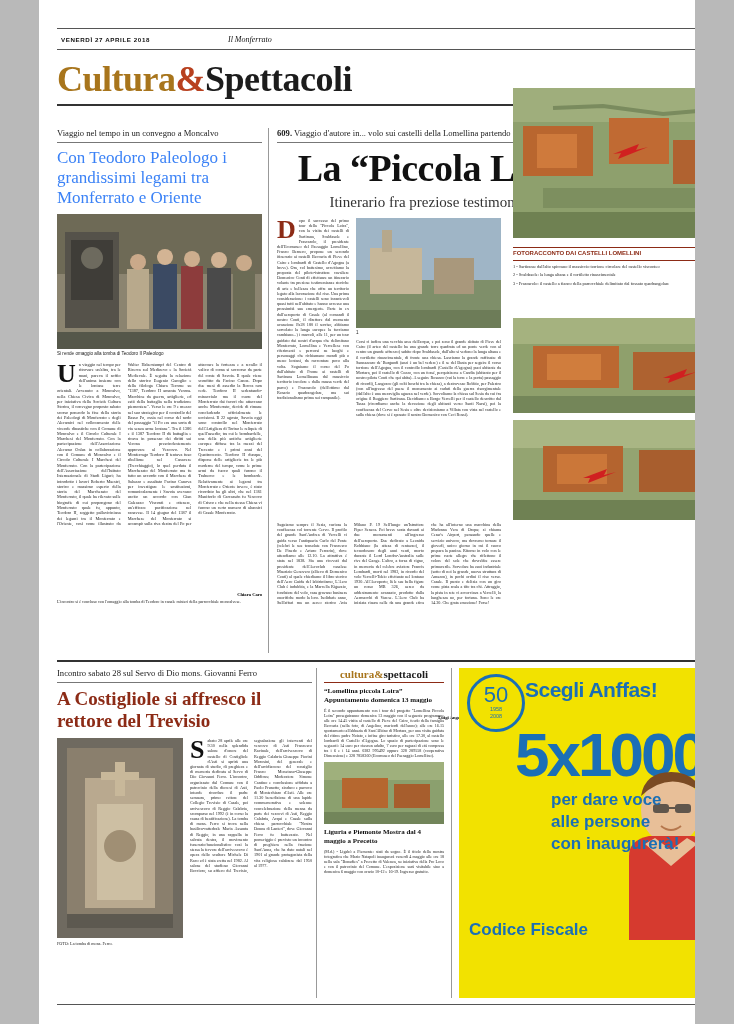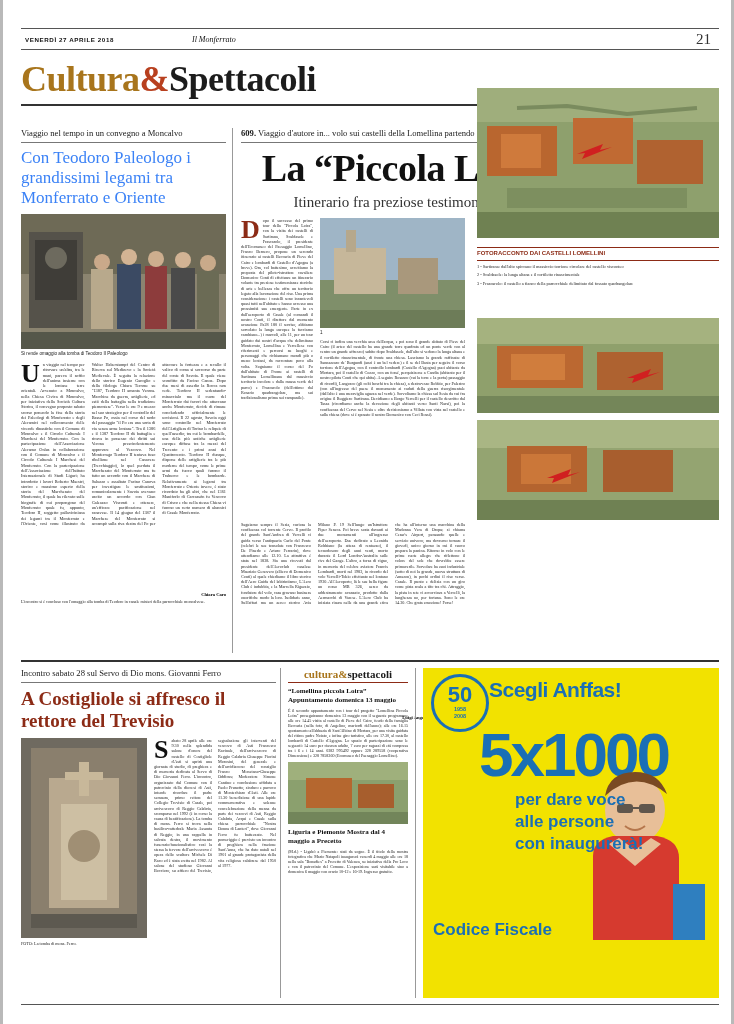--- a/index.html
+++ b/index.html
@@ -1,17 +1,17 @@
 <!DOCTYPE html>
 <html><head>
 <meta charset="utf-8">
 <style>
   html,body{margin:0;padding:0;background:#b9b9b9;}
   body{font-family:"Liberation Serif", serif;}
-  .page{width:728px;height:1024px;background:#ffffff;position:relative;overflow:hidden;margin:0 auto;}
+  .page{width:656px;height:1024px;background:#ffffff;position:relative;overflow:hidden;margin:0 auto;}
 
   
   .masthead{position:absolute;left:18px;top:28px;width:698px;height:20px;border-top:1px solid #555;border-bottom:1px solid #555;display:flex;align-items:center;}
   .mast-date{font-family:"Liberation Sans",sans-serif;font-size:6.2px;font-weight:bold;letter-spacing:.6px;padding-left:4px;color:#111;}
   .mast-paper{font-family:"Liberation Serif",serif;font-size:8px;font-style:italic;margin-left:78px;color:#111;}
   .mast-page{margin-left:auto;padding-right:8px;font-size:15px;color:#333;font-family:"Liberation Serif",serif;}
 
   
   .sec-wrap{position:absolute;left:18px;top:58px;width:698px;}
   .sec-title{font-family:"Liberation Serif",serif;font-size:36px;font-weight:bold;letter-spacing:-.5px;}
@@ -61,21 +61,21 @@
   .photo-church{width:190px;height:180px;margin:6px auto 0 auto;}
 
   .cs-badge{font-family:"Liberation Serif",serif;font-size:11px;font-weight:bold;text-align:center;border-bottom:1px solid #8c2b16;padding-bottom:2px;}
   .cs-badge .r{color:#a8751c;}
   .cs-badge .k{color:#1c1c1c;}
   .mini-title{font-family:"Liberation Serif",serif;font-size:7px;font-weight:bold;color:#111;line-height:9px;margin:4px 0 3px 0;}
   .photo-mini{width:120px;height:62px;margin:4px 0;}
 
   
   .ad{position:absolute;left:420px;top:668px;width:296px;height:330px;background:#f2e200;overflow:hidden;}
-  .ad-circle{position:absolute;left:8px;top:6px;width:52px;height:52px;border-radius:50%;border:3px solid #1b6fb5;color:#1b6fb5;font-family:"Liberation Sans",sans-serif;font-weight:bold;text-align:center;}
+  .ad-circle{position:absolute;left:8px;top:6px;width:52px;height:52px;border-radius:50%;border:3px solid #1b6fb5;color:#1b6fb5;font-family:"Liberation Sans",sans-serif;font-weight:normal;text-align:center;}
   .ad-circle .n{font-size:22px;line-height:22px;margin-top:7px;}
   .ad-circle .y{font-size:5.5px;line-height:6.5px;}
   .ad-scegli{position:absolute;left:66px;top:10px;font-family:"Liberation Sans",sans-serif;font-size:21px;font-weight:bold;color:#1b6fb5;letter-spacing:-.5px;}
   .ad-dona{position:absolute;left:66px;top:34px;font-family:"Liberation Sans",sans-serif;font-size:21px;font-weight:bold;color:#1b6fb5;letter-spacing:-.5px;}
   .ad-5x{position:absolute;left:56px;top:56px;font-family:"Liberation Sans",sans-serif;font-size:62px;font-weight:bold;color:#1b6fb5;letter-spacing:-3px;line-height:62px;}
   .ad-l1{position:absolute;left:92px;top:122px;font-family:"Liberation Sans",sans-serif;font-size:17px;font-weight:bold;color:#1b6fb5;}
   .ad-l2{position:absolute;left:92px;top:144px;font-family:"Liberation Sans",sans-serif;font-size:17px;font-weight:bold;color:#1b6fb5;}
   .ad-l3{position:absolute;left:92px;top:166px;font-family:"Liberation Sans",sans-serif;font-size:17px;font-weight:bold;color:#1b6fb5;}
   .ad-cf{position:absolute;left:10px;top:252px;font-family:"Liberation Sans",sans-serif;font-size:17px;font-weight:bold;color:#1b6fb5;}
   .ad-num{position:absolute;left:10px;top:290px;font-family:"Liberation Sans",sans-serif;font-size:24px;font-weight:bold;color:#1b6fb5;letter-spacing:.5px;}

